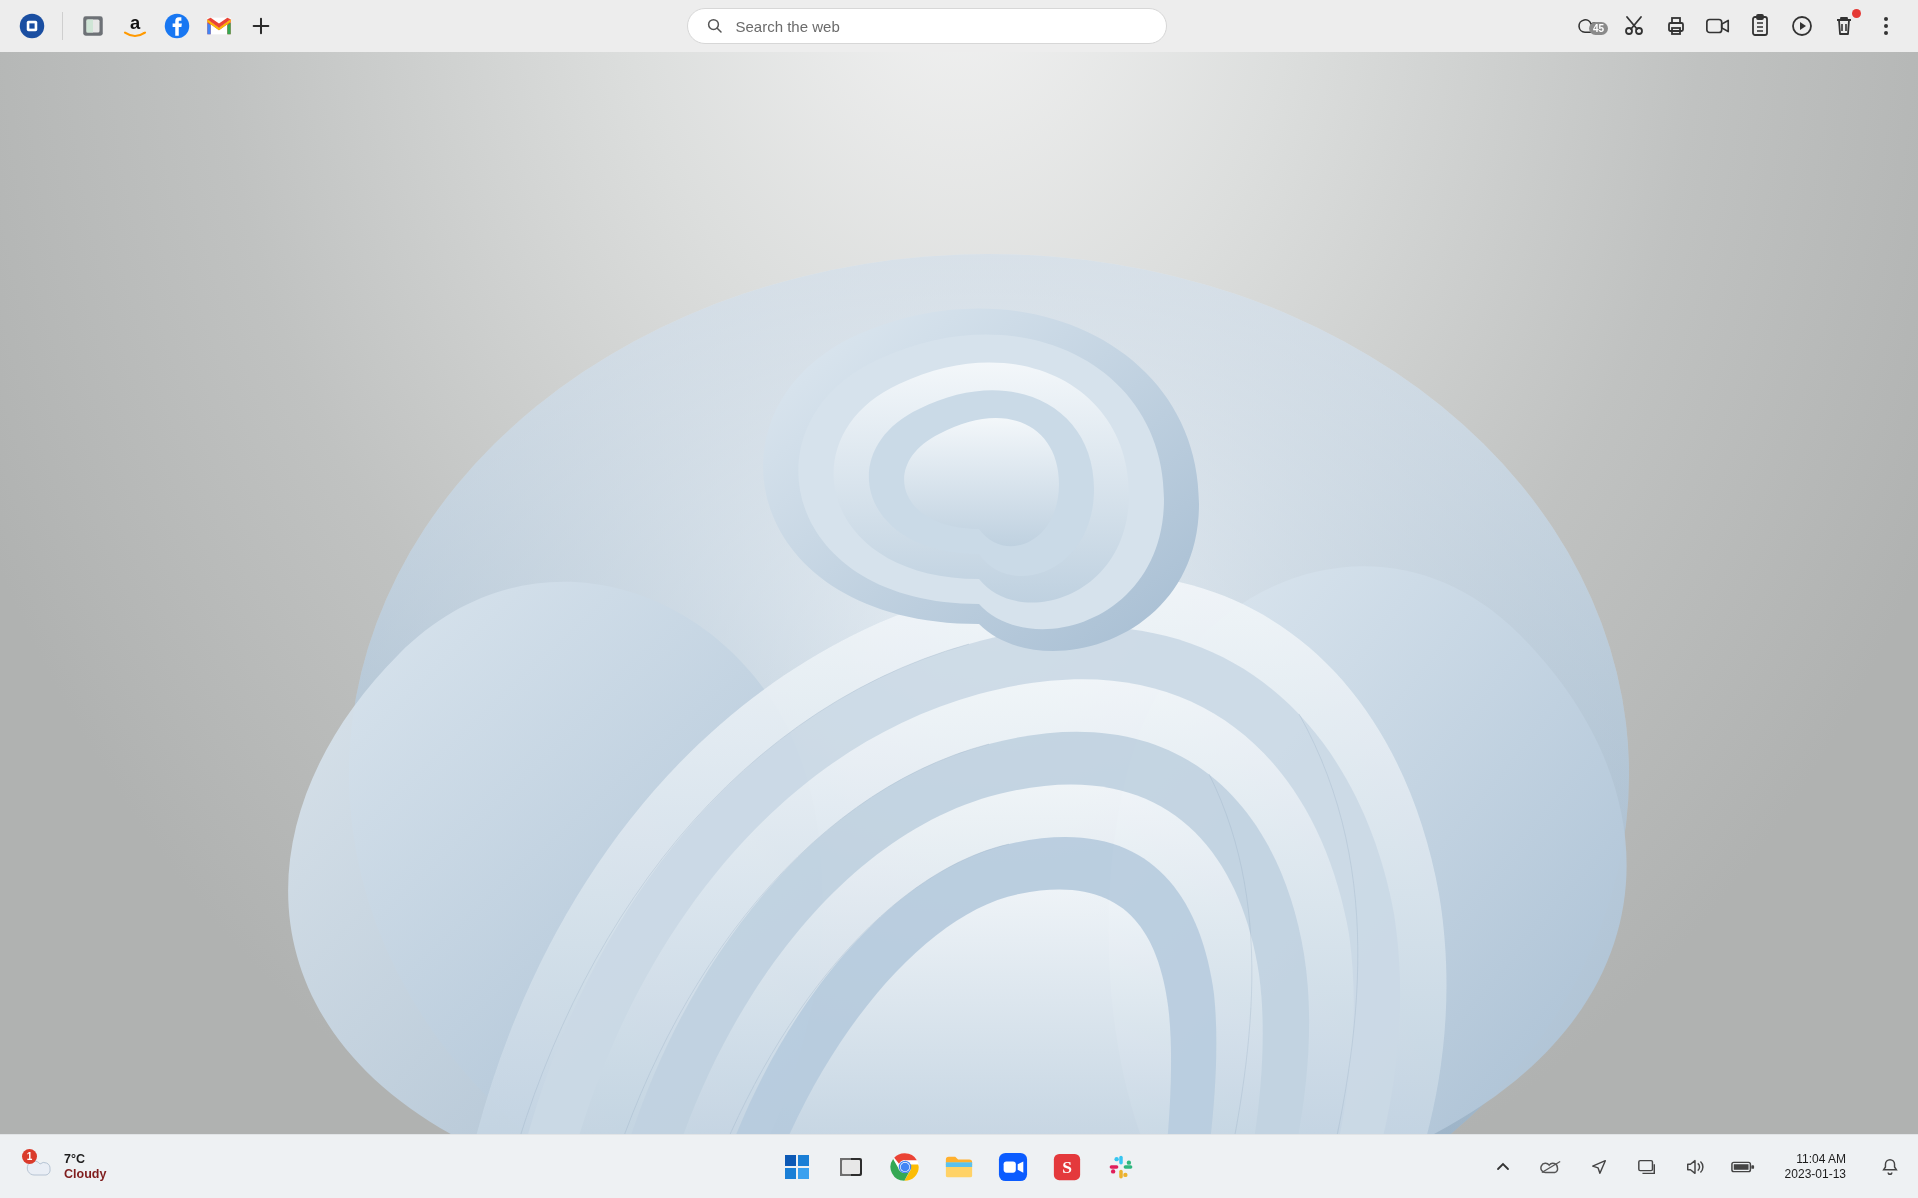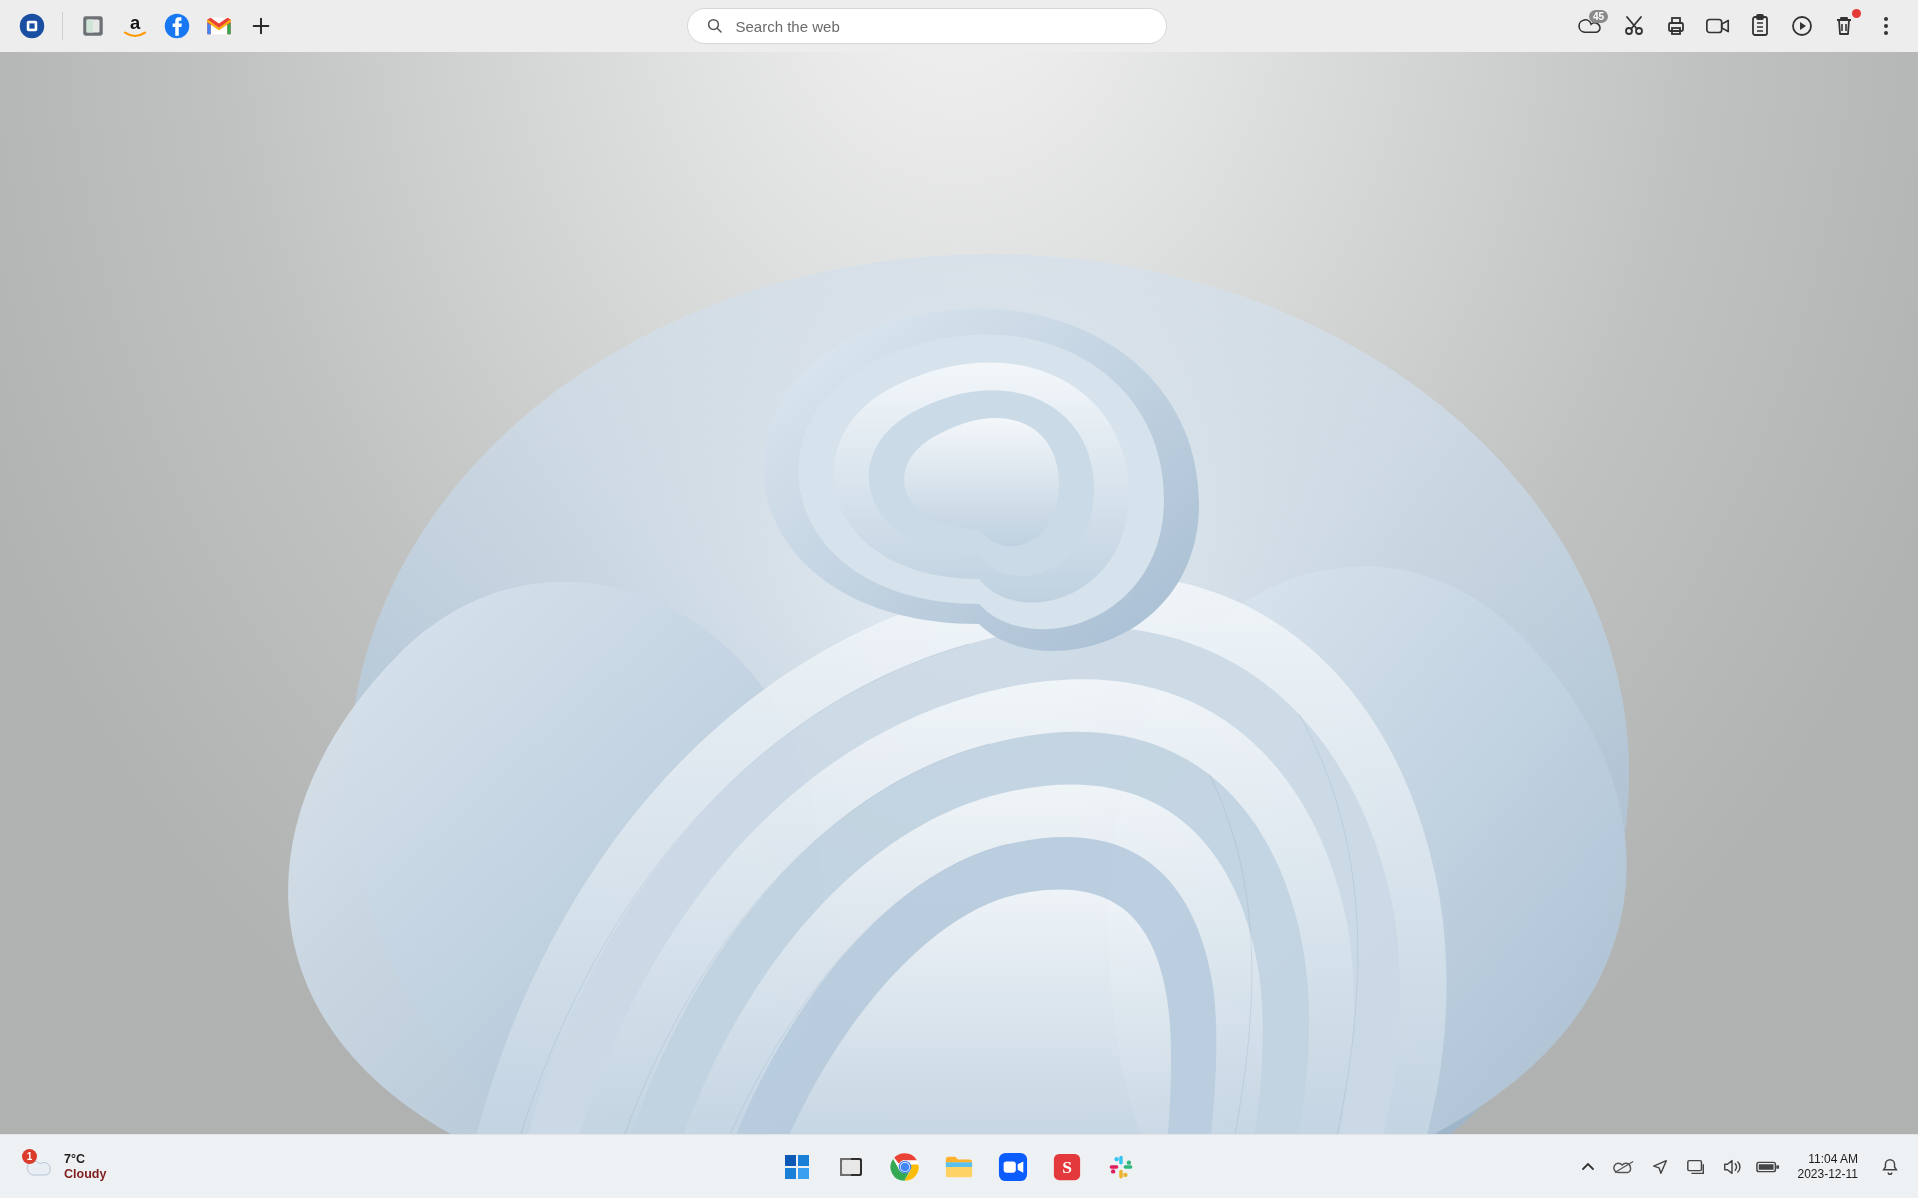--- a/index.html
+++ b/index.html
@@ -41,21 +41,21 @@
     font-size: 15px;
   }
   .searchbox input {
     border: none; outline: none; background: transparent; flex:1;
     font-size: 15px; color:#333;
   }
   .searchbox input::placeholder { color:#6b6b6b; }
 
   .badge {
     position: absolute;
-    top: 2px; right: 2px;
+    top: 14px; right: 2px;
     background: #8a8a8a;
     color: #fff;
     font-size: 10px;
     line-height: 13px;
     padding: 0 4px;
     border-radius: 8px;
     font-weight: 600;
   }
   .dot-badge {
     position:absolute; top:1px; right:1px;
@@ -108,21 +108,21 @@
     position:absolute; left:50%; top:0; bottom:0; transform:translateX(-50%);
     display:flex; align-items:center; gap:10px;
   }
   .task-center .app {
     width:44px; height:44px; border-radius:6px;
     display:flex; align-items:center; justify-content:center; cursor:pointer;
   }
 
   .systray {
     margin-left:auto;
-    display:flex; align-items:center; gap:12px;justify-content:space-between;
+    display:flex; align-items:center; gap:24px;justify-content:space-between;
   }
   .systray .tray-icon {
     width:24px; height:24px; display:flex; align-items:center; justify-content:center; cursor:pointer;
     color:#3e3e3e;
   }
   .clock {
     font-size:12px; text-align:right; line-height:15px; color:#1c1c1c;
     cursor:pointer; padding:4px 6px; border-radius:6px;
   }
   .notif-btn {
@@ -434,21 +434,21 @@
     <div class="tray-icon">
       <svg width="24" height="14" viewBox="0 0 26 14">
         <rect x="1" y="2" width="20" height="10" rx="2" fill="none" stroke="#444" stroke-width="1.6"></rect>
         <rect x="22" y="5" width="3" height="4" rx="1" fill="#444"></rect>
         <rect x="3" y="4" width="16" height="6" fill="#444"></rect>
       </svg>
     </div>
 
     <div class="clock">
       <div>11:04 AM</div>
-      <div>2023-12-11</div>
+      <div>2023-01-13</div>
     </div>
 
     <div class="notif-btn">
       <svg width="20" height="20" viewBox="0 0 22 22">
         <path d="M11 3a5 5 0 0 1 5 5v3l2 3H4l2-3V8a5 5 0 0 1 5-5z" fill="none" stroke="#444" stroke-width="1.6"></path>
         <path d="M9 17a2 2 0 0 0 4 0" fill="none" stroke="#444" stroke-width="1.6"></path>
       </svg>
     </div>
   </div>
 </div>

